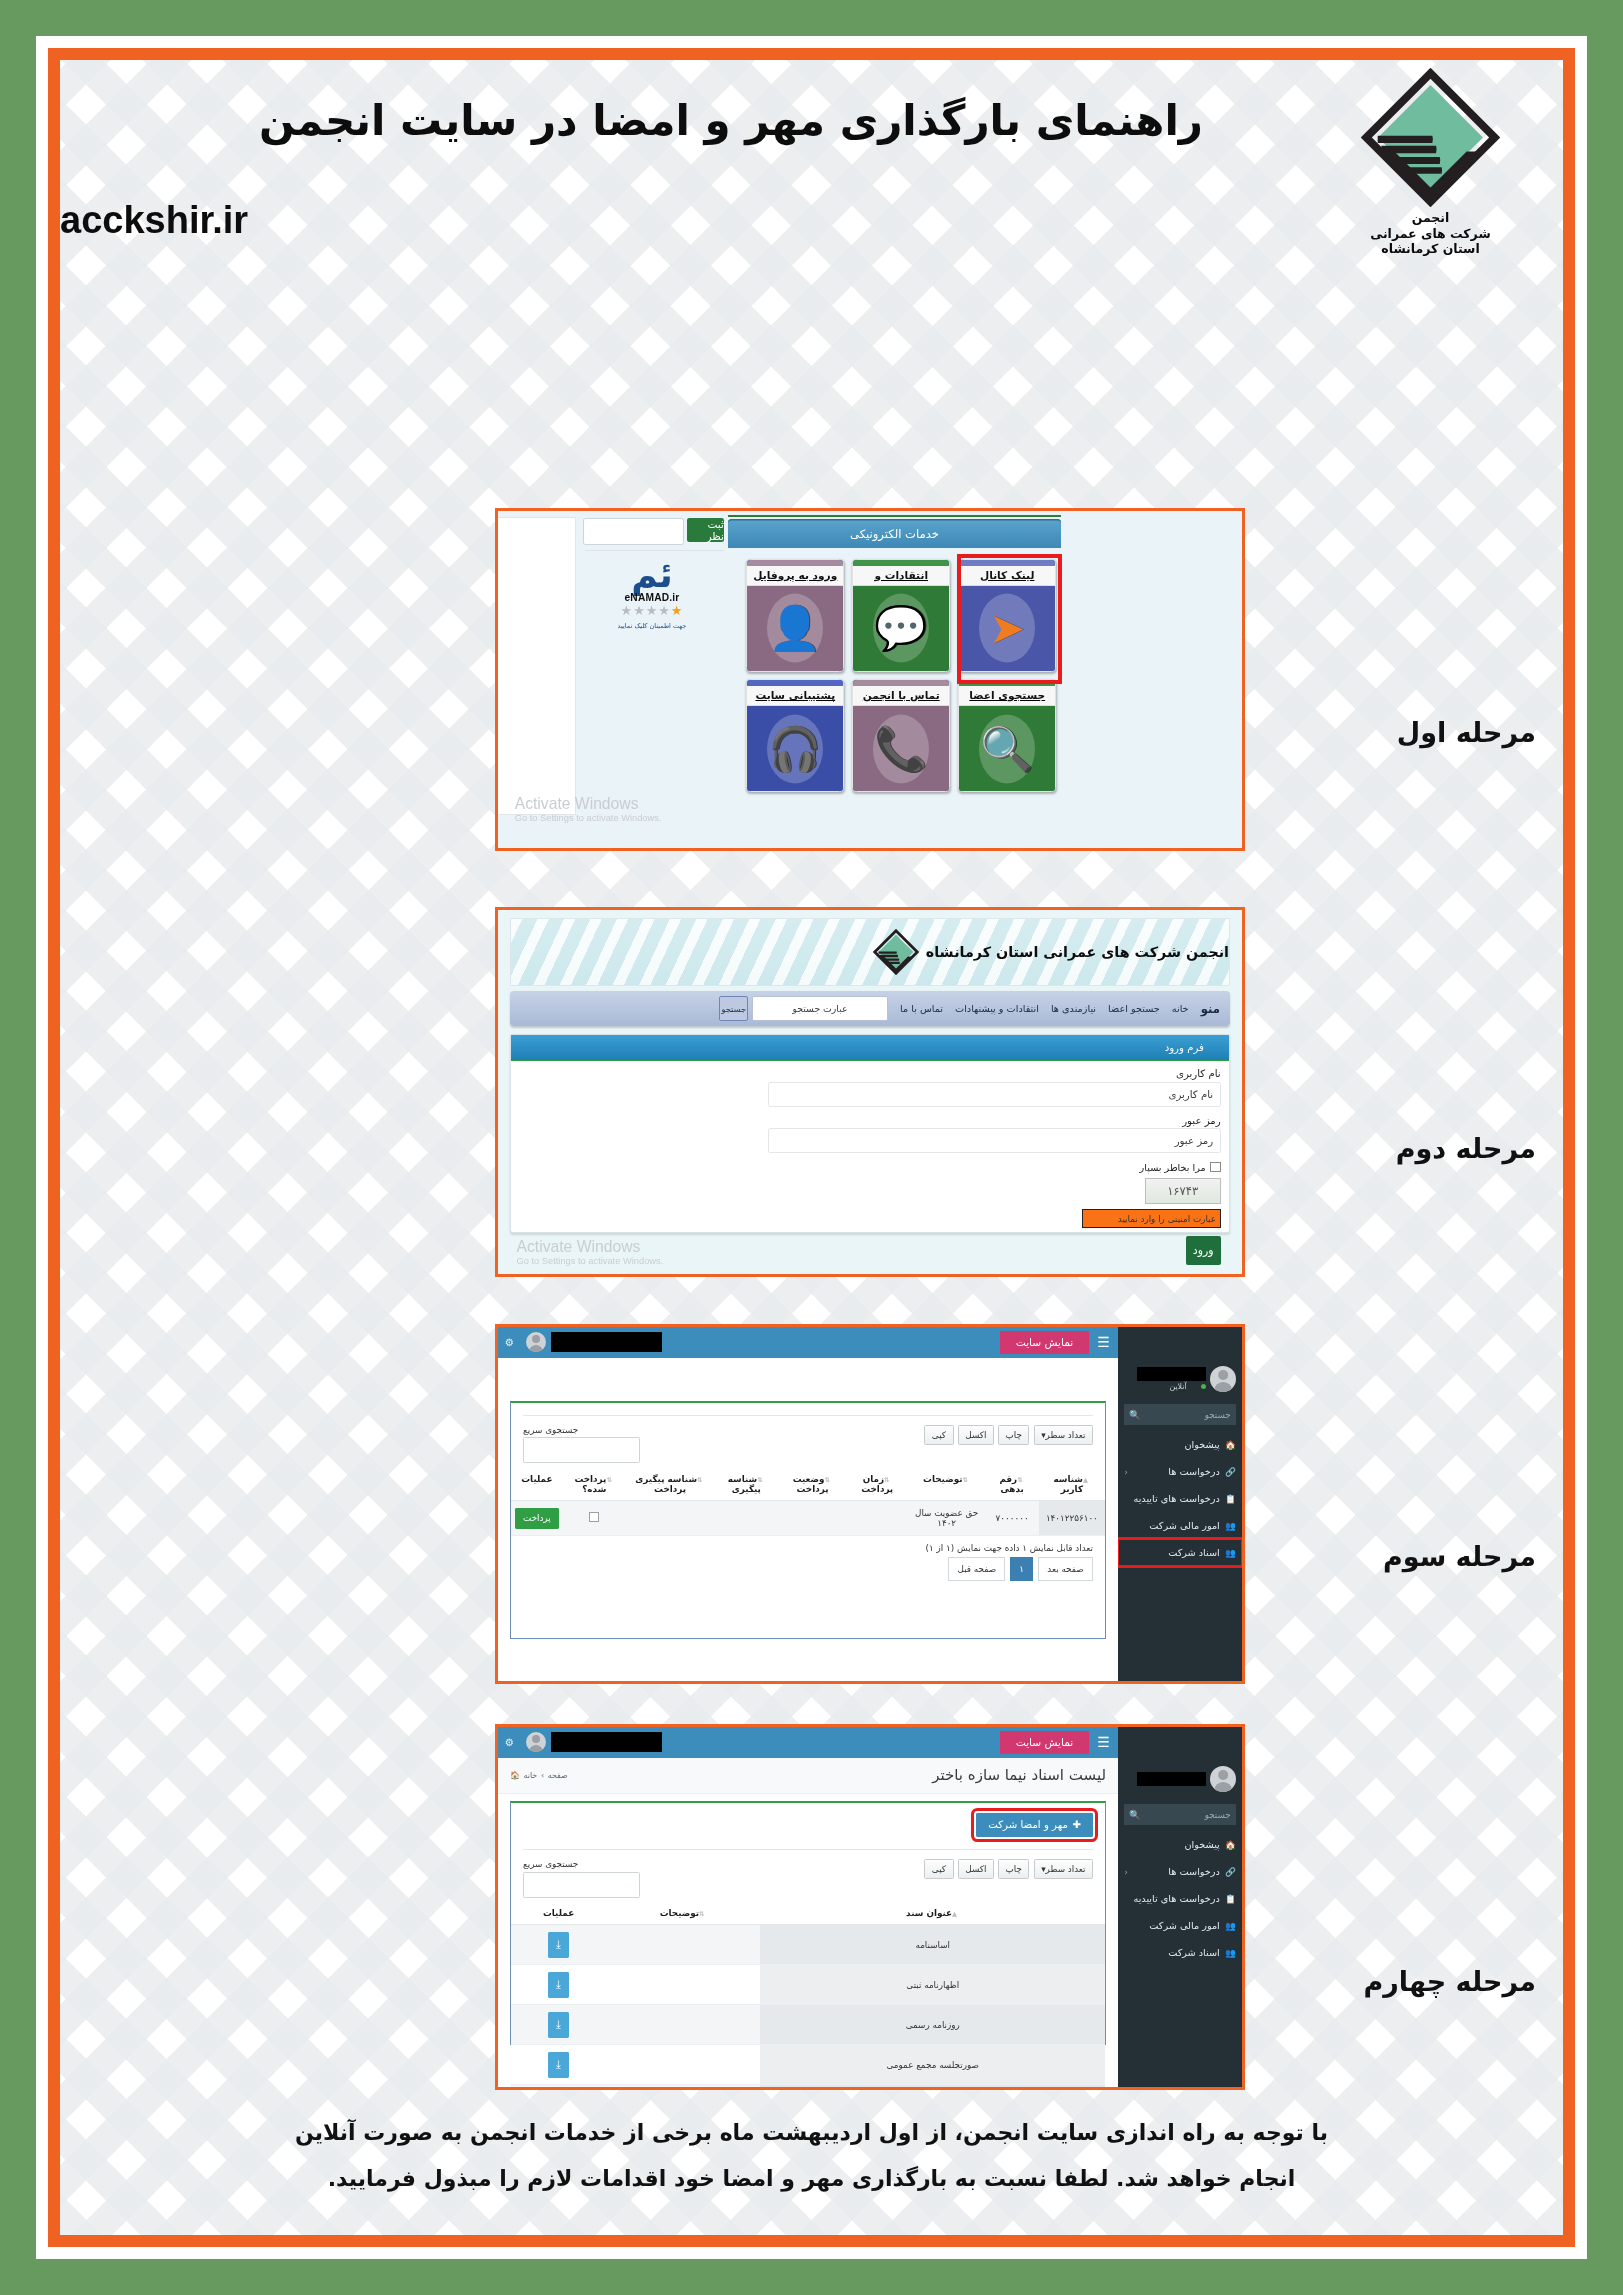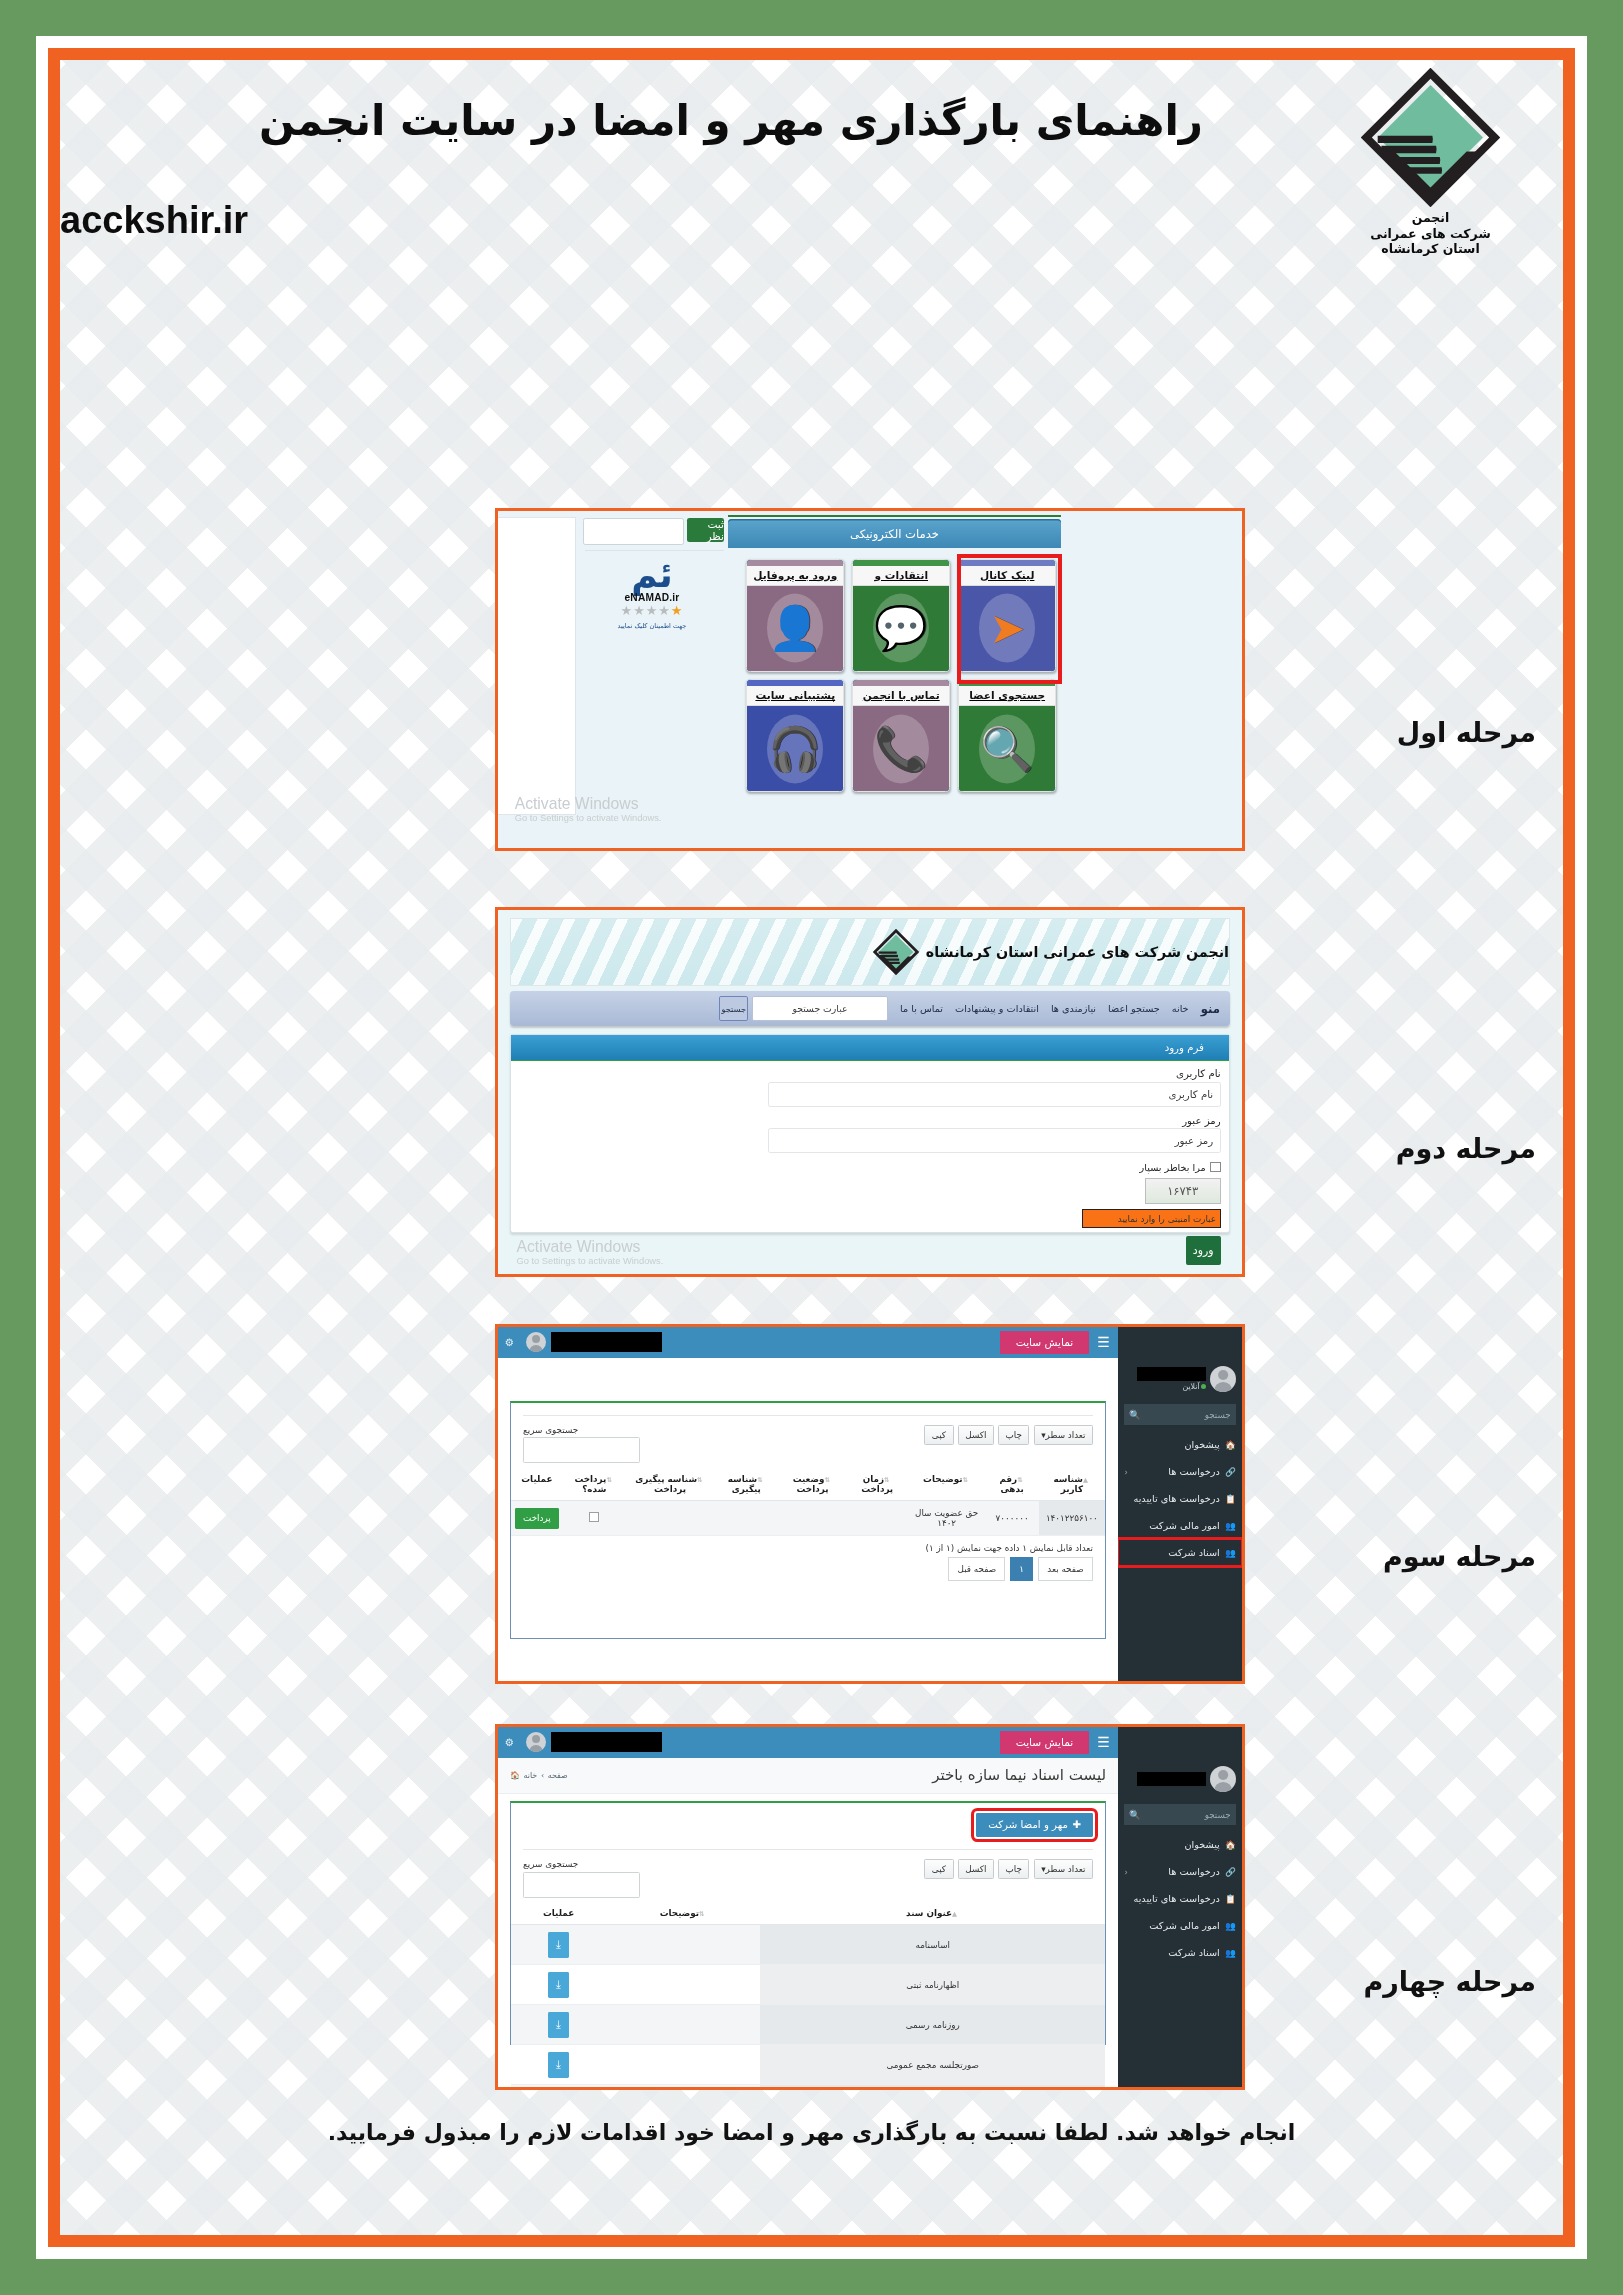--- a/index.html
+++ b/index.html
@@ -208,21 +208,21 @@
   .adm .tb-icon{color:#e7f1f7;font-size:10.2px;padding:0 6.5px;}
   .adm .sb-user{
     position:absolute;right:0;top:30.5px;width:124px;height:43px;display:flex;align-items:center;
     padding:0 5.6px;box-sizing:border-box;gap:4.6px;
   }
   .adm .sb-user .av{width:26px;height:26px;border-radius:50%;background:#cfd3d6;position:relative;overflow:hidden;flex:none;}
   .adm .sb-user .av::before{content:"";position:absolute;left:50%;top:4.2px;transform:translateX(-50%);width:9.7px;height:9.7px;border-radius:50%;background:#9aa0a5;}
   .adm .sb-user .av::after{content:"";position:absolute;left:50%;top:15.7px;transform:translateX(-50%);width:17.6px;height:12px;border-radius:8.8px 8.8px 0 0;background:#9aa0a5;}
   .adm .sb-user .meta{flex:1;}
   .adm .sb-user .rd{width:69px;height:14px;background:#000;display:block;}
-  .adm .sb-user .on{color:#cdd6da;font-size:7.9px;margin-top:1.9px;display:flex;align-items:center;gap:1px;justify-content:flex-start;}
+  .adm .sb-user .on{color:#cdd6da;font-size:7.9px;margin-top:1.9px;display:flex;align-items:center;gap:14px;justify-content:flex-start;}
   .adm .sb-user .dot{width:5.1px;height:5.1px;border-radius:50%;background:#4caf50;display:inline-block;}
   .adm .sb-search{
     position:absolute;right:5.6px;left:5.6px;top:77px;height:21px;background:#374850;
     display:flex;align-items:center;justify-content:space-between;padding:0 5.6px;box-sizing:border-box;
   }
   .adm .sb-search .ph{color:#9aa7ae;font-size:8.8px;}
   .adm .sb-search .mag{color:#9aa7ae;font-size:9.3px;}
   .adm .menu{position:absolute;right:0;left:0;top:104px;}
   .adm .mitem{
     height:27px;display:flex;align-items:center;gap:4.6px;padding:0 5.6px;box-sizing:border-box;
@@ -685,19 +685,20 @@
                <td></td>
              </tr>
 
            </tbody>
          </table>
        </div>
      </div>
    </div>
 
    <div class="note">
+     <div>با توجه به راه اندازی سایت انجمن، از اول اردیبهشت ماه برخی از خدمات انجمن به صورت آنلاین</div>
      <div>انجام خواهد شد. لطفا نسبت به بارگذاری مهر و امضا خود اقدامات لازم را مبذول فرمایید.</div>
    </div>
 
   </div>
  </div>
 </div>
 
 
 </body></html>

